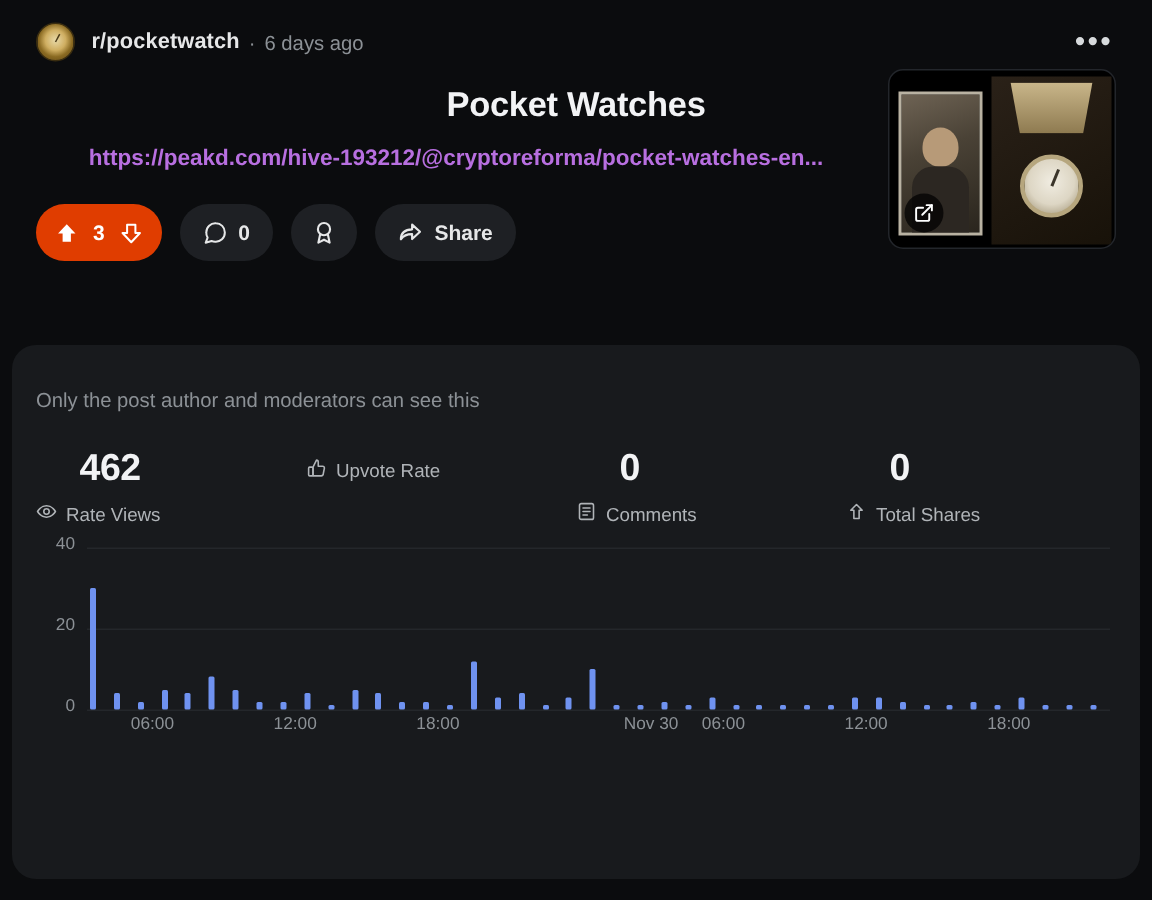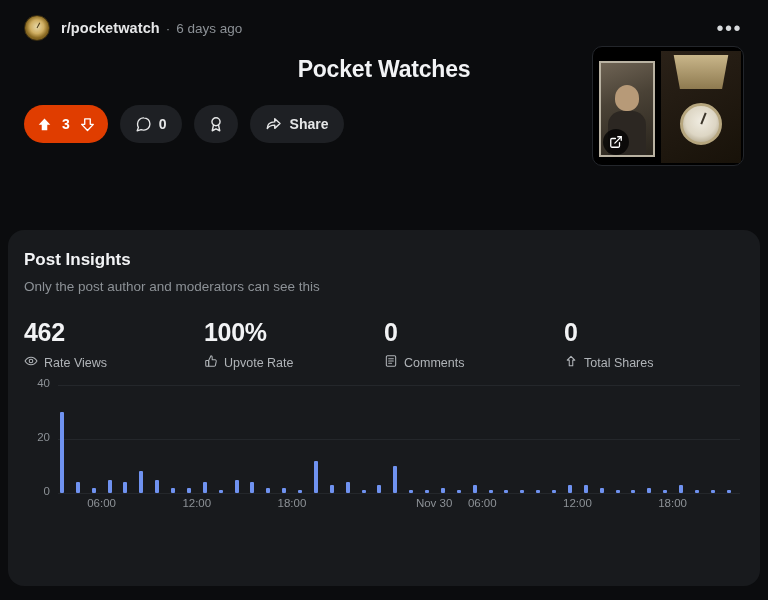--- a/index.html
+++ b/index.html
@@ -119,21 +119,21 @@
     position: absolute; left: 8px; top: 230px;
     width: 752px; height: 356px;
     background: #181a1d; border-radius: 16px;
     padding: 20px 16px 0 16px;
   }
   .insights-title { color: #f2f3f5; font-size: 17px; font-weight: 700; }
   .insights-sub { color: #8c9196; font-size: 13.5px; margin-top: 9px; }
 
   .stats { display: flex; margin-top: 24px; }
   .stat { width: 25%; }
-  .stat-value { color: #f2f3f5; font-size: 25px; font-weight: 700; letter-spacing: -.3px; }
+  .stat-value { color: #f2f3f5; font-size: 25px; font-weight: 700; letter-spacing: -.3px; margin-left: 29px; }
   .stat-label {
     display: flex; align-items: center; gap: 6px;
     color: #b0b4b8; font-size: 12.5px; margin-top: 7px; font-weight: 400;
   }
   .stat-label svg { flex: none; }
 
   .chart-head {
     display: flex; align-items: center; gap: 8px; margin-top: 26px;
   }
   .chart-title { color: #f2f3f5; font-size: 14.5px; font-weight: 700; }
@@ -164,20 +164,21 @@
 <div class="post-header">
   <div class="avatar"></div>
   <span class="sub-name">r/pocketwatch</span>
   <span class="dot-sep">·</span>
   <span class="timestamp">6 days ago</span>
   <span class="overflow-btn">•••</span>
 </div>
 
 <div class="post-body">
   <div class="post-title">Pocket Watches</div>
+  <a class="post-link" href="#">https://peakd.com/hive-193212/@cryptoreforma/pocket-watches-en...</a>
 
   <div class="thumb">
     <div class="thumb-case">
       <div class="thumb-lid"></div>
       <div class="thumb-watch"></div>
     </div>
     <div class="thumb-photo"></div>
     <div class="ext-badge">
       <svg viewBox="0 0 24 24" fill="none" stroke="#ffffff" stroke-width="2.2" stroke-linecap="round" stroke-linejoin="round">
         <path d="M18 13v6a2 2 0 0 1-2 2H5a2 2 0 0 1-2-2V8a2 2 0 0 1 2-2h6"></path>
@@ -225,39 +226,37 @@
     <span>
       <svg width="18" height="18" viewBox="0 0 24 24" fill="none" stroke="#e6e7e8" stroke-width="1.9" stroke-linecap="round" stroke-linejoin="round">
         <path d="M3 18c0-6 4.5-8.6 10-8.8V5l7 6.4-7 6.4v-4.3C8.7 13.4 5.4 14.8 3 18z"></path>
       </svg>
     </span>
     <span>Share</span>
   </div>
 </div>
 
 <div class="insights">
-  <div class="insights-title">Post Insights</div>
   <div class="insights-sub">Only the post author and moderators can see this</div>
 
   <div class="stats">
     <div class="stat">
       <div class="stat-value">462</div>
       <div class="stat-label">
         <span>
           <svg width="14" height="14" viewBox="0 0 24 24" fill="none" stroke="#b0b4b8" stroke-width="1.8" stroke-linecap="round" stroke-linejoin="round">
             <path d="M1.8 12S5.5 5.5 12 5.5 22.2 12 22.2 12 18.5 18.5 12 18.5 1.8 12 1.8 12z"></path>
             <circle cx="12" cy="12" r="3.1"></circle>
           </svg>
         </span>
         <span>Rate Views</span>
       </div>
     </div>
 
     <div class="stat">
-      <div class="stat-value">100%</div>
       <div class="stat-label">
         <span>
           <svg width="14" height="14" viewBox="0 0 24 24" fill="none" stroke="#b0b4b8" stroke-width="1.8" stroke-linecap="round" stroke-linejoin="round">
             <path d="M8 21V11l4-8a2 2 0 0 1 2 2v5h5a2 2 0 0 1 2 2.3l-1.2 6A2.5 2.5 0 0 1 17.4 21z"></path>
             <rect x="3" y="11" width="5" height="10" rx="1.2"></rect>
           </svg>
         </span>
         <span>Upvote Rate</span>
       </div>
     </div>

